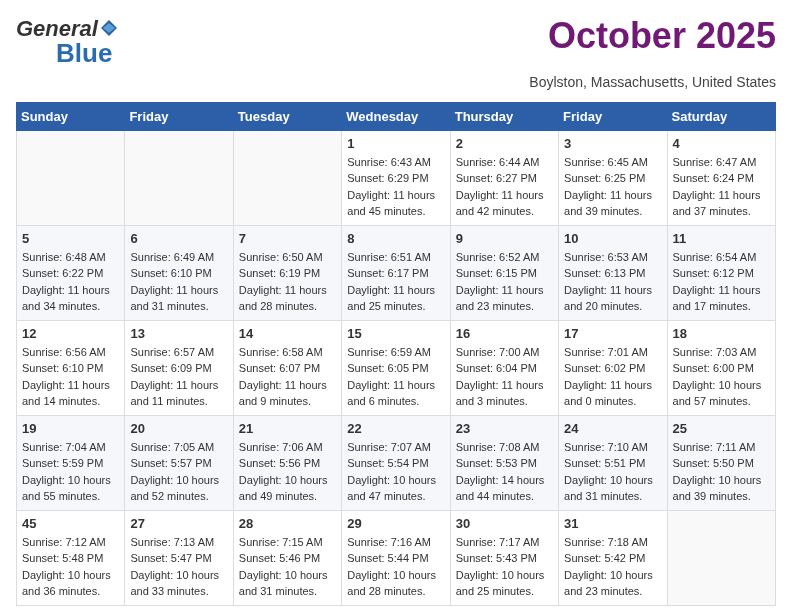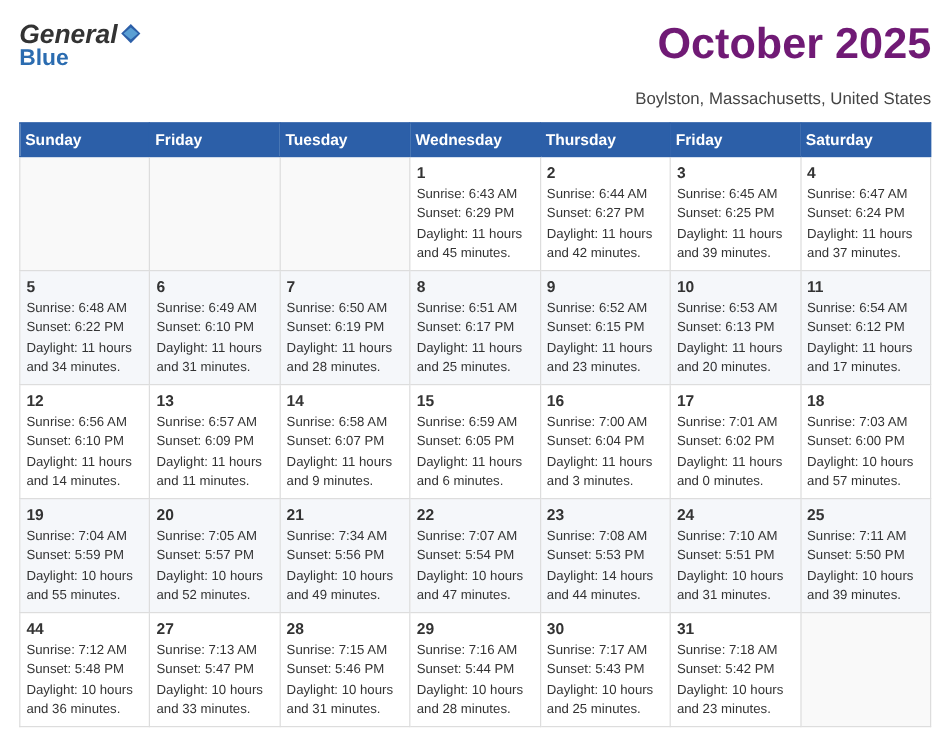--- a/index.html
+++ b/index.html
@@ -87,21 +87,21 @@
 
 <div class="header">
   <div class="logo">
     <div style="display:flex; align-items:center;font-style:italic;">
       <span style="font-size:22px; font-weight:bold; color:#333;">General</span>
       <svg width="20" height="20" viewBox="0 0 20 20" style="margin-left:1px; margin-top:-2px;">
         <polygon points="10,2 18,10 10,18 2,10" fill="#2c5fa8"></polygon>
         <polygon points="10,5 16,10 10,15 4,10" fill="#5a9fd4"></polygon>
       </svg>
     </div>
-    <span style="font-size:19px; font-weight:bold; color:#2b6cb0; margin-top:-4px;">Blue</span>
+    <span style="font-size:26px; font-weight:bold; color:#2b6cb0; margin-top:-4px;margin-left:40px;">Blue</span>
   </div>
   <div class="title-section">
     <div class="month-title">October 2025</div>
     <div class="location">Boylston, Massachusetts, United States</div>
   </div>
 </div>
 
 <table>
   <thead>
     <tr>
@@ -281,21 +281,21 @@
           <span class="day-number">20</span>
           <div class="day-info">
             <div>Sunrise: 7:05 AM</div>
             <div>Sunset: 5:57 PM</div>
             <div>Daylight: 10 hours and 52 minutes.</div>
           </div>
         </td>
         <td>
           <span class="day-number">21</span>
           <div class="day-info">
-            <div>Sunrise: 7:34 AM</div>
+            <div>Sunrise: 7:06 AM</div>
             <div>Sunset: 5:56 PM</div>
             <div>Daylight: 10 hours and 49 minutes.</div>
           </div>
         </td>
         <td>
           <span class="day-number">22</span>
           <div class="day-info">
             <div>Sunrise: 7:07 AM</div>
             <div>Sunset: 5:54 PM</div>
             <div>Daylight: 10 hours and 47 minutes.</div>
@@ -321,21 +321,21 @@
           <span class="day-number">25</span>
           <div class="day-info">
             <div>Sunrise: 7:11 AM</div>
             <div>Sunset: 5:50 PM</div>
             <div>Daylight: 10 hours and 39 minutes.</div>
           </div>
         </td>
       </tr>
       <tr>
         <td>
-          <span class="day-number">44</span>
+          <span class="day-number">45</span>
           <div class="day-info">
             <div>Sunrise: 7:12 AM</div>
             <div>Sunset: 5:48 PM</div>
             <div>Daylight: 10 hours and 36 minutes.</div>
           </div>
         </td>
         <td>
           <span class="day-number">27</span>
           <div class="day-info">
             <div>Sunrise: 7:13 AM</div>

